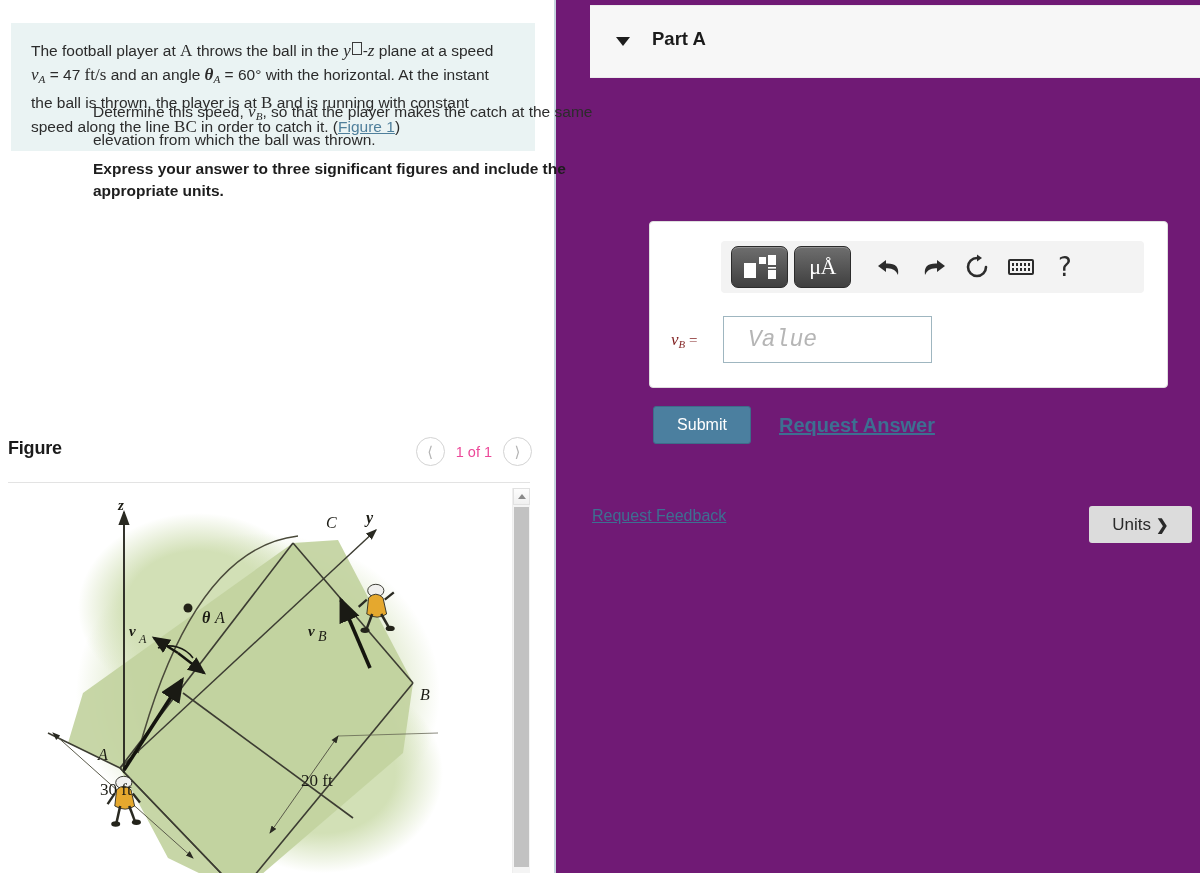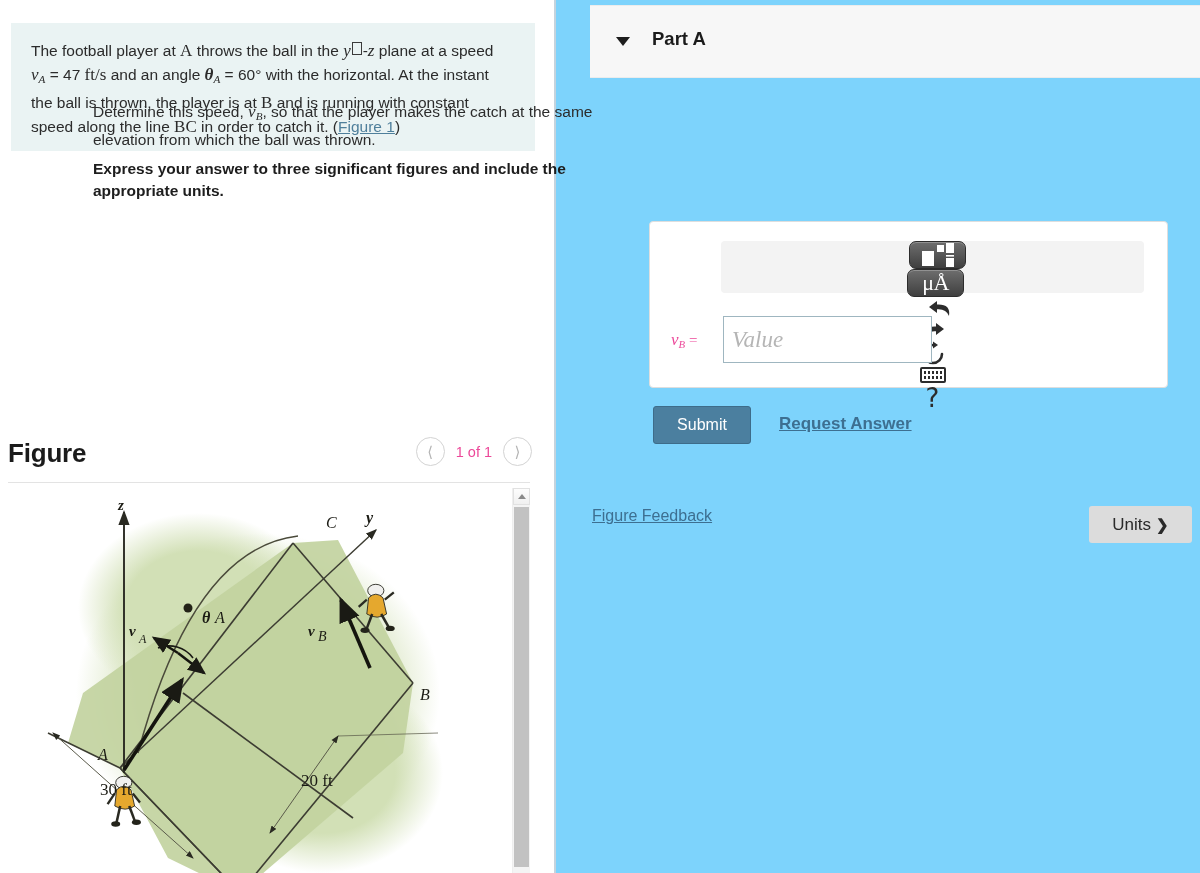--- a/index.html
+++ b/index.html
@@ -37,21 +37,21 @@
     border: 1px solid #3a3a3a; vertical-align: 1px; margin: 0 1px;
   }
   .figlink { color: #4f7f9b; text-decoration: underline; cursor: pointer; }
 
   
   #figure-header {
     position: absolute; left: 8px; top: 432px; width: 528px; height: 48px;
   }
   #figure-title {
     position: absolute; left: 0; top: 6px;
-    font-size: 26px; font-weight: bold; color: #1b1b1b;
+    font-size: 18px; font-weight: bold; color: #1b1b1b;
     letter-spacing: -0.2px;
   }
   #figure-nav {
     position: absolute; right: 4px; top: 5px;
     display: flex; align-items: center; gap: 11px;
   }
   .nav-circle {
     width: 27px; height: 27px; border-radius: 50%;
     border: 1px solid #d3d3d3; background: #fff;
     display: flex; align-items: center; justify-content: center;
@@ -97,21 +97,21 @@
     background: #c5d4de;
   }
   #page-scroll-track {
     position: absolute; left: 588px; top: 4px; width: 9px; height: 250px;
     background: #fbfbfb; border: 1px solid #f2f2f2; box-sizing: border-box;
   }
 
   
   #right-panel {
     position: absolute; left: 556px; top: 0; width: 644px; height: 873px;
-    background: #7dd3fc;
+    background: #701a75;
   }
   #part-header {
     position: absolute; left: 34px; top: 5px; width: 610px; height: 73px;
     background: #f7f7f7;
     border-top: 1px solid #ececec;
     border-bottom: 1px solid #ececec;
     box-sizing: border-box;
     cursor: pointer;
   }
   #part-collapse-icon {
@@ -139,21 +139,21 @@
   #answer-box {
     position: absolute; left: 649px; top: 221px;
     width: 519px; height: 167px;
     border: 1px solid #dedede; border-radius: 4px;
     background: #fff; box-sizing: border-box;
   }
   #answer-toolbar {
     position: absolute; left: 71px; top: 19px;
     width: 423px; height: 52px;
     background: #f3f3f3; border-radius: 4px;
-    display: flex; align-items: center; flex-direction: column;
+    display: flex; align-items: center;
   }
   .tb-dark-btn {
     width: 55px; height: 40px; border-radius: 7px;
     background: linear-gradient(#6e6e6e, #3f3f3f);
     border: 1px solid #2c2c2c;
     box-shadow: inset 0 1px 0 rgba(255,255,255,.25);
     display: flex; align-items: center; justify-content: center;
     cursor: pointer; position: relative;
   }
   #tb-template-btn { margin-left: 10px; }
@@ -183,47 +183,47 @@
   #keyboard-icon::after {
     content: ""; position: absolute; left: 2px; top: 7px;
     width: 18px; height: 3px;
     background:
       repeating-linear-gradient(90deg,#2c2c2c 0 2px, transparent 2px 4px);
   }
   #help-glyph { font-size: 26px; font-weight: normal; color: #2c2c2c; }
 
   #answer-var-label {
     position: absolute; left: 21px; top: 108px;
-    font-size: 15px; color: #ec4899;
+    font-size: 15px; color: #7f1d1d;
     font-family: "Liberation Serif", serif;
   }
   .ans-input {
     position: absolute; top: 94px; height: 47px;
     border: 1px solid #9fb6c0; background: #fff;
     box-sizing: border-box;
-    font-family: Liberation Serif, serif;
+    font-family: Liberation Mono, monospace;
     font-style: italic; font-size: 23px; color: #adadad;
-    padding-left: 8px; outline: none;
+    padding-left: 24px; outline: none;
   }
   #value-input { left: 73px; width: 209px; }
   #units-input { left: 283px; width: 208px; }
   .ans-input::placeholder { color: #b5b5b5; opacity: 1; }
 
   
   #submit-button {
     position: absolute; left: 653px; top: 406px;
     width: 96px; height: 36px;
     background: #4b7f9f; border: 1px solid #3d6c8a; border-radius: 3px;
     color: #fff; font-size: 16px;
     display: flex; align-items: center; justify-content: center;
     cursor: pointer;
   }
   #request-answer-link {
     position: absolute; left: 779px; top: 414px;
-    font-size: 17px; font-weight: bold; color: #3d6f91;
+    font-size: 20px; font-weight: bold; color: #3d6f91;
     text-decoration: underline; cursor: pointer;
   }
 
   
   #provide-feedback-link {
     position: absolute; left: 592px; top: 507px;
     font-size: 16px; color: #3d6f91; text-decoration: underline; cursor: pointer;
   }
   #next-button {
     position: absolute; left: 1089px; top: 506px;
@@ -434,19 +434,19 @@
       <span class="mvar">v</span><span class="sub">B</span>
       <span>=</span>
     </div>
 
     <input class="ans-input" id="value-input" type="text" placeholder="Value" style="">
   </div>
 
   <div id="submit-button">Submit</div>
   <div id="request-answer-link">Request Answer</div>
 
-  <div id="provide-feedback-link">Figure Feedback</div>
+  <div id="provide-feedback-link">Request Feedback</div>
   <div id="next-button">
     <span>Units</span>
     <span id="next-chevron">❯</span>
   </div>
 
 </div>
 
 </body></html>

